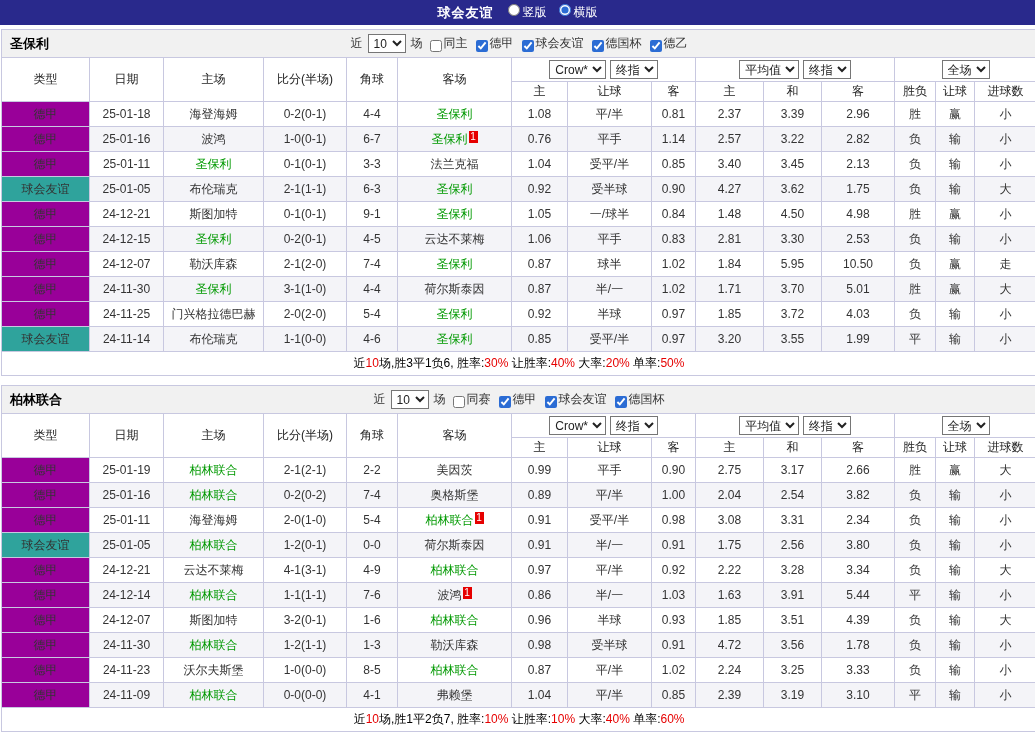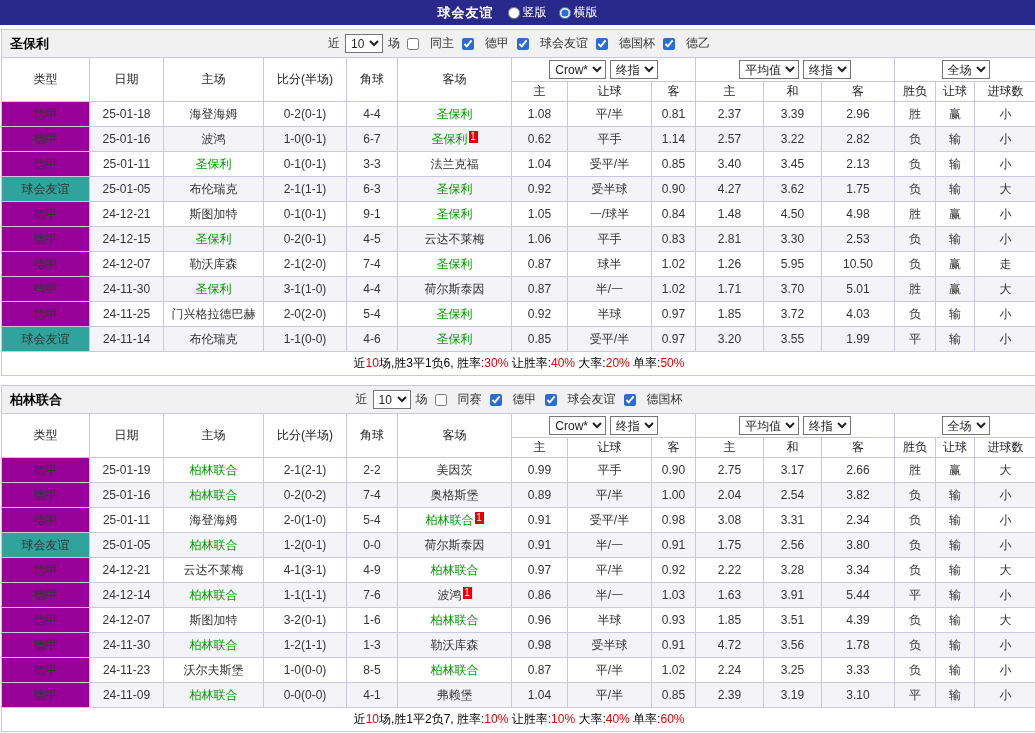--- a/index.html
+++ b/index.html
@@ -9,40 +9,40 @@
     font-family:"Liberation Sans","DejaVu Sans",sans-serif;
     font-size:12px; color:#333;
   }
   
   .topbar {
     height:25px; background:#29298c; color:#fff;
     display:flex; align-items:center; justify-content:center; gap:14px;
   }
   .topbar-title { font-weight:bold; font-size:13px; letter-spacing:1px; }
   .radio-group { display:flex; align-items:center; gap:12px; }
-  .radio-label { display:inline-flex; align-items:center; gap:3px; cursor:pointer; }
+  .radio-label { display:inline-flex; gap:3px; cursor:pointer; }
   .radio-label input { margin:0; width:12px; height:12px; accent-color:#2b6cd4; }
 
   
   .tbl-wrap { margin:4px 1px 0 1px; }
   .tbl-wrap.second { margin-top:9px; }
   table.stats { width:1033px; border-collapse:collapse; table-layout:fixed; }
   table.stats td, table.stats th {
     border:1px solid #c8c8e0; text-align:center; padding:0 2px;
     height:25px; font-weight:normal; overflow:hidden; white-space:nowrap;
     color:#333;
   }
   table.stats th { color:#222; }
 
   tr.section-row td { height:27px; background:#f1f1f1; padding:0; }
   .sh-wrap { position:relative; display:flex; align-items:center; justify-content:center; height:27px; }
   .team-title { position:absolute; left:8px; font-weight:bold; font-size:13px; color:#000; }
   .filters { display:flex; align-items:center; gap:5px; }
   .cb-group { display:inline-flex; align-items:center; gap:8px; margin-left:2px; }
-  .cb-label { display:inline-flex; align-items:center; gap:11px; cursor:pointer; }
+  .cb-label { display:inline-flex; align-items:flex-end; gap:2px; cursor:pointer; }
   .cb-label input { margin:0; width:12px; height:12px; accent-color:#2b6cd4; }
 
   tr.h-selects th { height:24px; background:#fff; }
   tr.h-labels th { height:20px; background:#fff; }
   select {
     font-family:inherit; font-size:12px; height:19px;
     border:1px solid #767676; background:#fff; color:#222;
     padding:0 1px; vertical-align:middle;
   }
 
@@ -184,21 +184,21 @@
           <td class="t-red">赢</td>
           <td class="t-blue">小</td>
         </tr>
         <tr class="alt">
           <td class="lg-purple">德甲</td>
           <td>25-01-16</td>
           <td><span>波鸿</span></td>
           <td class="t-red">1-0(0-1)</td>
           <td>6-7</td>
           <td><span class="t-green">圣保利</span><span class="red-card">1</span></td>
-          <td>0.62</td>
+          <td>0.76</td>
           <td>平手</td>
           <td>1.14</td>
           <td>2.57</td>
           <td>3.22</td>
           <td>2.82</td>
           <td class="t-blue">负</td>
           <td class="t-blue">输</td>
           <td class="t-blue">小</td>
         </tr>
         <tr>
@@ -272,21 +272,21 @@
         <tr>
           <td class="lg-purple">德甲</td>
           <td>24-12-07</td>
           <td><span>勒沃库森</span></td>
           <td class="t-red">2-1(2-0)</td>
           <td>7-4</td>
           <td><span class="t-green">圣保利</span></td>
           <td>0.87</td>
           <td>球半</td>
           <td>1.02</td>
-          <td>1.26</td>
+          <td>1.84</td>
           <td>5.95</td>
           <td>10.50</td>
           <td class="t-blue">负</td>
           <td class="t-red">赢</td>
           <td class="t-green">走</td>
         </tr>
         <tr class="alt">
           <td class="lg-purple">德甲</td>
           <td>24-11-30</td>
           <td><span class="t-green">圣保利</span></td>

